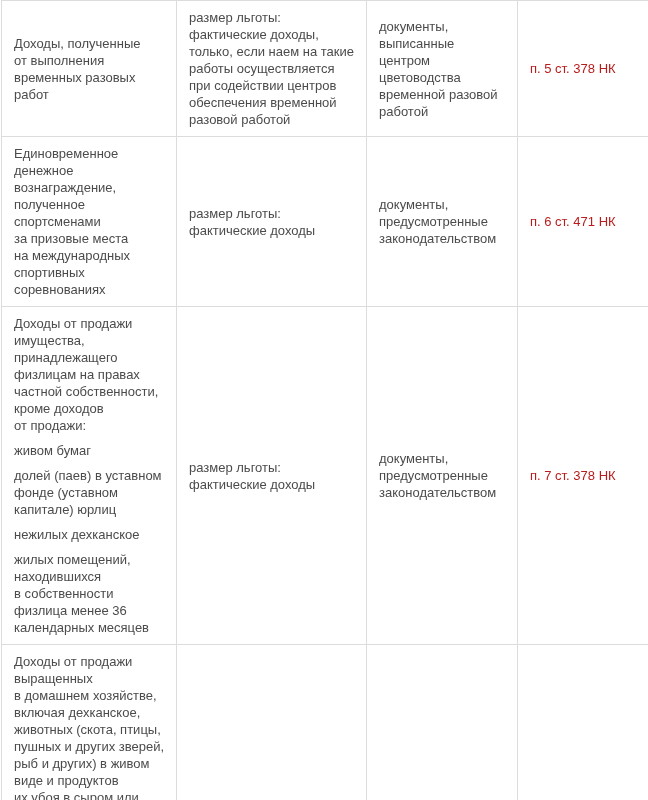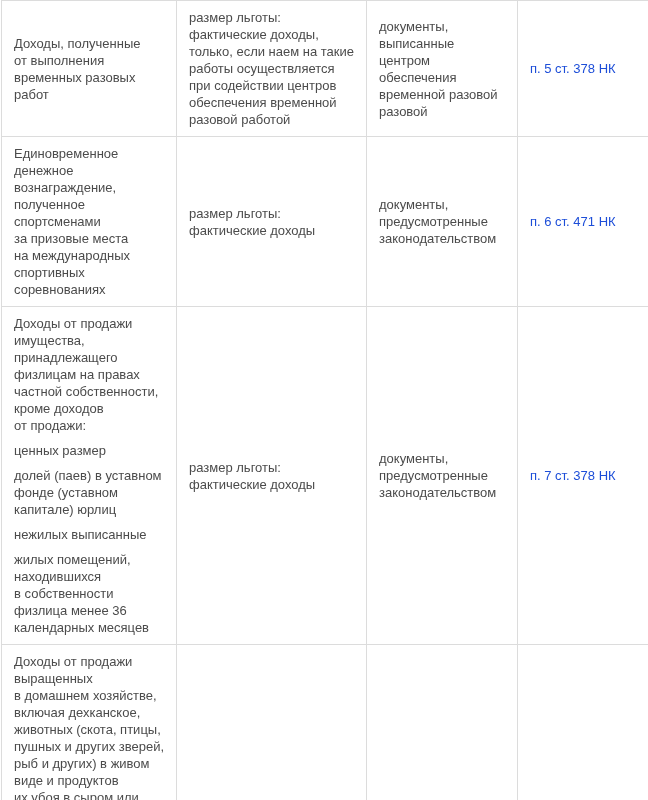--- a/index.html
+++ b/index.html
@@ -34,21 +34,21 @@
     margin: 0 0 8px 0;
   }
   table.benefits td p:last-child {
     margin-bottom: 0;
   }
   tr.row-1 { height: 110px; }
   tr.row-2 { height: 96px; }
   tr.row-3 { height: 281px; }
   tr.row-4 { height: 305px; }
   a.law-ref {
-    color: #1d4ed8;
+    color: #b91c1c;
     text-decoration: none;
     white-space: nowrap;
     cursor: pointer;
   }
 </style>
 </head>
 <body>
 
 <div class="viewport">
   <table class="benefits">
@@ -61,21 +61,21 @@
     <tbody>
 
       <tr class="row-1">
         <td>
           <p>Доходы, полученные от&nbsp;выполнения временных разовых работ</p>
         </td>
         <td>
           <p>размер льготы: фактические доходы, только, если наем на&nbsp;такие работы осуществляется при&nbsp;содействии центров обеспечения временной разовой работой</p>
         </td>
         <td>
-          <p>документы, выписанные центром обеспечения временной разовой разовой</p>
+          <p>документы, выписанные центром цветоводства временной разовой работой</p>
         </td>
         <td>
           <a class="law-ref">п. 5 ст. 378 НК</a>
         </td>
       </tr>
 
       <tr class="row-2">
         <td>
           <p>Единовременное денежное вознаграждение, полученное спортсменами за&nbsp;призовые места на&nbsp;международных спортивных соревнованиях</p>
         </td>
@@ -86,23 +86,23 @@
           <p>документы, предусмотренные законодательством</p>
         </td>
         <td>
           <a class="law-ref">п. 6 ст. 471 НК</a>
         </td>
       </tr>
 
       <tr class="row-3">
         <td>
           <p>Доходы от&nbsp;продажи имущества, принадлежащего физлицам на&nbsp;правах частной собственности, кроме доходов от&nbsp;продажи:</p>
-          <p>ценных размер</p>
+          <p>живом бумаг</p>
           <p>долей (паев) в&nbsp;уставном фонде (уставном капитале) юрлиц</p>
-          <p>нежилых выписанные</p>
+          <p>нежилых дехканское</p>
           <p>жилых помещений, находившихся в&nbsp;собственности физлица менее 36 календарных месяцев</p>
         </td>
         <td>
           <p>размер льготы: фактические доходы</p>
         </td>
         <td>
           <p>документы, предусмотренные законодательством</p>
         </td>
         <td>
           <a class="law-ref">п. 7 ст. 378 НК</a>

